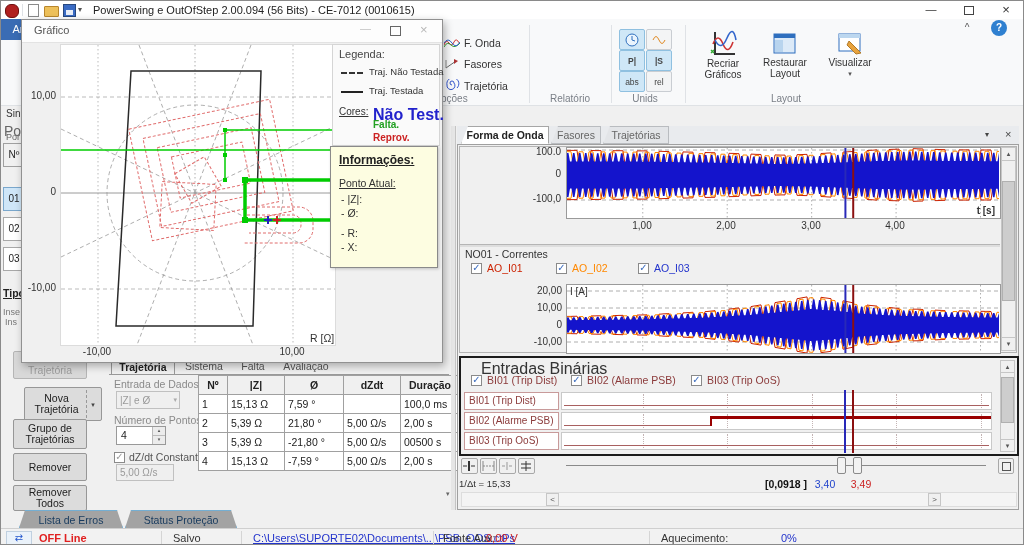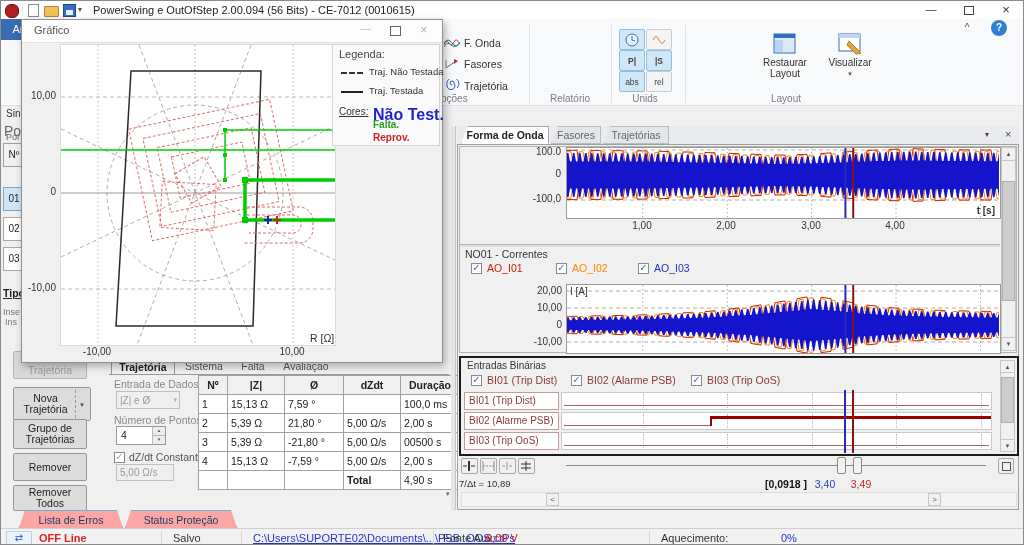--- a/index.html
+++ b/index.html
@@ -17,21 +17,21 @@
   .bigbtn{display:flex;flex-direction:column;align-items:center;justify-content:flex-start;color:#333;font-size:10px;line-height:11px;text-align:center;border:1px solid transparent;border-radius:2px}
   .ubtn{background:#f3f4f5;border:1px solid #c9cdd2;border-radius:2px;display:flex;align-items:center;justify-content:center;font-size:8.5px;color:#444}
   .ubtn.on{background:#cfe7f7;border-color:#8fc0e0}
   .cbx{width:11px;height:11px;background:#fff;border:1px solid #8a8a8a;display:inline-flex;align-items:center;justify-content:center;font-size:10px;line-height:10px;color:#3d6dbf;box-sizing:border-box}
   .wtab{display:flex;align-items:center;justify-content:center;font-size:10.5px;height:18px;box-sizing:border-box}
   .wtab.on{background:#fff;border:1px solid #a6a6a6;border-bottom:1px solid #fff;font-weight:bold;clip-path:polygon(7px 0,100% 0,100% 100%,0 100%)}
   .wtab.off{color:#666;background:#e3e5e8;border:1px solid #b9bcc0;clip-path:polygon(7px 0,100% 0,100% 100%,0 100%)}
   .ftab{display:flex;align-items:center;justify-content:center;font-size:10.5px;height:18px;box-sizing:border-box}
   .ftab.on{background:#f0f0f0;border:1px solid #9a9a9a;border-bottom:none;font-weight:bold}
   .ftab.off{color:#555}
-  .btab{display:flex;align-items:center;justify-content:center;font-size:10.5px;color:#173a5e;background:#fca5a5;border:1px solid #74aed2;border-bottom:none;clip-path:polygon(6px 0,calc(100% - 6px) 0,100% 100%,0 100%)}
+  .btab{display:flex;align-items:center;justify-content:center;font-size:10.5px;color:#173a5e;background:#a3a3a3;border:1px solid #74aed2;border-bottom:none;clip-path:polygon(6px 0,calc(100% - 6px) 0,100% 100%,0 100%)}
   table.grid{border-collapse:collapse;background:#fff}
   table.grid th,table.grid td{border:1px solid #a0a0a0;font-size:10.5px;height:18px;padding:0 3px;text-align:left;white-space:nowrap}
   table.grid th{background:#f0f0f0;font-weight:bold;text-align:center}
   .blbl{background:#fff;border:1px solid #c89a9a;color:#8b3a3a;font-size:10px;line-height:16px;padding-left:4px;box-sizing:border-box;overflow:hidden}
   .btrace{background:#fff;border:1px solid #c9c9c9;box-sizing:border-box;overflow:hidden}
   .bgrid{position:absolute;top:1px;bottom:1px;width:0;border-left:1px dotted #c4b4b4}
   .blow{position:absolute;bottom:3px;height:0;border-top:1px solid #a86060}
   .bhigh{position:absolute;top:3px;height:0;border-top:3px solid #990000}
   .briser{position:absolute;width:2px;background:#990000}
   .sbv{background:#f0f0f0;border:1px solid #c6c6c6;box-sizing:border-box}
@@ -107,20 +107,29 @@
         <path d="M1 5 Q4 -2 7 5 T13 5" stroke="#e08820" fill="none"></path>
       </svg>
   </div>
   <div class="a ubtn on b" style="left:618px;top:31px;width:24px;height:19px">P|</div>
   <div class="a ubtn on b" style="left:645px;top:31px;width:24px;height:19px">|S</div>
   <div class="a ubtn on" style="left:618px;top:52px;width:24px;height:19px">abs</div>
   <div class="a ubtn" style="left:645px;top:52px;width:24px;height:19px">rel</div>
   <div class="a rgl" style="left:612px;top:74px;width:64px">Unids</div>
   <div class="a vsep" style="left:684px;top:6px;height:78px"></div>
 
+  <div class="a bigbtn" style="left:692px;top:8px;width:58px;height:64px">
+    <svg width="28" height="28" style="margin-top:2px">
+      <path d="M6 2 V24 H26" stroke="#333" fill="none" stroke-width="2"></path>
+      <path d="M4 14 Q9 2 14 14 T24 12" stroke="#c33" fill="none" stroke-width="1.6"></path>
+      <path d="M6 10 Q12 22 18 8 T27 10" stroke="#36c" fill="none" stroke-width="1.6"></path>
+      <path d="M2 20 l3 3 M2 23 l3 -3" stroke="#3a3" stroke-width="1.4"></path>
+    </svg>
+    <span style="width:54px">Recriar Gráficos</span>
+  </div>
   <div class="a bigbtn" style="left:818px;top:8px;width:60px;height:64px">
     <svg width="26" height="26" style="margin-top:3px">
       <rect x="2" y="3" width="21" height="17" fill="#fff" stroke="#2f6fbe"></rect>
       <rect x="2" y="3" width="21" height="4" fill="#bcd7ef"></rect>
       <polygon points="12,10 24,22 19,23 10,14" fill="#e8a33d" stroke="#b07a2a"></polygon>
     </svg>
     <span style="width:56px">Visualizar</span>
     <span style="font-size:7px;color:#555">▾</span>
   </div>
   <div class="a bigbtn" style="left:752px;top:8px;width:62px;height:64px">
@@ -148,21 +157,21 @@
 <div class="a txt" style="left:5px;top:131px;font-size:9px;color:#666">Por</div>
 <div class="a c" style="left:2px;top:142px;width:20px;height:22px;background:#f0f0f0;border:1px solid #a0a0a0;line-height:22px;font-size:10px;overflow:hidden">Nº</div>
 <div class="a c" style="left:2px;top:186px;width:20px;height:22px;background:#cfe6f8;border:1px solid #7aa7cc;line-height:22px;font-size:10px">01</div>
 <div class="a c" style="left:2px;top:216px;width:20px;height:22px;background:#fff;border:1px solid #a8a8a8;line-height:22px;font-size:10px">02</div>
 <div class="a c" style="left:2px;top:246px;width:20px;height:22px;background:#fff;border:1px solid #a8a8a8;line-height:22px;font-size:10px">03</div>
 <div class="a txt b under" style="left:2px;top:286px;width:22px;overflow:hidden;font-size:10.5px;color:#222">Tipo</div>
 <div class="a txt" style="left:2px;top:306px;font-size:9px;color:#777">Inse</div>
 <div class="a txt" style="left:4px;top:316px;font-size:9px;color:#777">Ins</div>
 
 <div class="a btn dis" style="left:12px;top:350px;width:72px;height:26px;overflow:hidden">Gerar Trajetória</div>
-<div class="a btn" style="left:12px;top:386px;width:72px;height:28px;padding:2px">
+<div class="a btn" style="left:23px;top:386px;width:72px;height:28px;padding:2px">
   <span style="flex:1;padding:0 1px">Nova Trajetória</span>
   <span style="width:12px;border-left:1px dashed #999;font-size:7px;color:#444;align-self:stretch;display:flex;align-items:center;justify-content:center">▾</span>
 </div>
 <div class="a btn" style="left:12px;top:418px;width:72px;height:28px">Grupo de Trajetórias</div>
 <div class="a btn" style="left:12px;top:452px;width:72px;height:26px">Remover</div>
 <div class="a btn" style="left:12px;top:484px;width:72px;height:24px">Remover Todos</div>
 
 <div class="a ftab on c" style="left:110px;top:356px;width:64px">Trajetória</div>
 <div class="a ftab off c" style="left:177px;top:356px;width:52px">Sistema</div>
 <div class="a ftab off c" style="left:231px;top:356px;width:42px">Falta</div>
@@ -223,27 +232,20 @@
           <td>5,00 Ω/s</td>
           <td>00500 s</td>
         </tr>
         <tr>
           <td>4</td>
           <td>15,13 Ω</td>
           <td>-7,59 °</td>
           <td>5,00 Ω/s</td>
           <td>2,00 s</td>
         </tr>
-        <tr>
-          <td></td>
-          <td></td>
-          <td></td>
-          <td style="font-weight: bold;">Total</td>
-          <td>4,90 s</td>
-        </tr>
       </tbody>
   </table>
 </div>
 <span class="a" style="left:445px;top:489px;font-size:7px;color:#666">▾</span>
 
 <div class="a btab" style="left:18px;top:509px;width:102px;height:17px">Lista de Erros</div>
 <div class="a btab" style="left:124px;top:509px;width:110px;height:17px">Status Proteção</div>
 
 <div class="a" style="left:0;top:527px;width:1024px;height:18px;background:#f2f2f2;border-top:1px solid #cfcfcf">
   <span class="a c" style="left:5px;top:2px;width:24px;height:13px;border:1px solid #c0d0e0;background:#eaf2fa;color:#2255cc;font-size:10px;line-height:12px">⇄</span>
@@ -344,21 +346,21 @@
     </svg>
 </div>
 <div class="a txt" style="left:569px;top:285px;font-size:10px;color:#333">I [A]</div>
 
 <div class="a sbarw" style="left:1000px;top:146px;width:15px;height:14px">▴</div>
 <div class="a sbv" style="left:1000px;top:160px;width:15px;height:176px;border-top:none;border-bottom:none"></div>
 <div class="a sbth" style="left:1001px;top:180px;width:13px;height:120px"></div>
 <div class="a sbarw" style="left:1000px;top:336px;width:15px;height:14px">▾</div>
 
 <div class="a" style="left:458px;top:355px;width:560px;height:100px;border:2px solid #1b1b1b;background:#f0f0f0;box-sizing:border-box"></div>
-<div class="a txt" style="left:466px;top:359px;font-size:10px;color:#333">Entradas Binárias</div>
+<div class="a txt" style="left:480px;top:359px;font-size:16px;color:#333">Entradas Binárias</div>
 <div class="a" style="left:470px;top:373px;display:flex;align-items:center;gap:5px">
   <span class="cbx">✓</span>
   <span class="txt" style="font-size:10.5px;color:#8b3a3a">BI01 (Trip Dist)</span>
 </div>
 <div class="a" style="left:570px;top:373px;display:flex;align-items:center;gap:5px">
   <span class="cbx">✓</span>
   <span class="txt" style="font-size:10.5px;color:#8b3a3a">BI02 (Alarme PSB)</span>
 </div>
 <div class="a" style="left:690px;top:373px;display:flex;align-items:center;gap:5px">
   <span class="cbx">✓</span>
@@ -426,21 +428,21 @@
       <line x1="8" y1="6" x2="11" y2="6" stroke="#999"></line>
     </svg>
 </div>
 <div class="a tbtn" style="left:517px;top:457px;width:17px;height:16px">
   <svg width="13" height="12">
       <line x1="6" y1="1" x2="6" y2="11" stroke="#333"></line>
       <line x1="1" y1="4" x2="11" y2="4" stroke="#333"></line>
       <line x1="1" y1="8" x2="11" y2="8" stroke="#333"></line>
     </svg>
 </div>
-<div class="a txt" style="left:458px;top:477px;font-size:9.5px;color:#333">7/Δt = 10,89</div>
+<div class="a txt" style="left:458px;top:477px;font-size:9.5px;color:#333">1/Δt = 15,33</div>
 
 <div class="a" style="left:565px;top:464px;width:420px;height:1px;background:#8a8a8a"></div>
 <div class="a" style="left:836px;top:456px;width:9px;height:17px;background:#f2f2f2;border:1px solid #8a8a8a;border-radius:2px;box-sizing:border-box"></div>
 <div class="a" style="left:852px;top:456px;width:9px;height:17px;background:#f2f2f2;border:1px solid #8a8a8a;border-radius:2px;box-sizing:border-box"></div>
 <div class="a txt b r" style="left:736px;top:477px;width:70px;font-size:10.5px;color:#111">[0,0918 ]</div>
 <div class="a txt c" style="left:810px;top:477px;width:28px;font-size:10.5px;color:#2244cc">3,40</div>
 <div class="a txt c" style="left:844px;top:477px;width:32px;font-size:10.5px;color:#cc2222">3,49</div>
 <div class="a tbtn" style="left:997px;top:457px;width:16px;height:16px">
   <span style="width:7px;height:7px;border:1px solid #555;display:block"></span>
 </div>
@@ -515,13 +517,21 @@
     <span class="a" style="left:8px;top:27px;width:22px;height:0;border-top:2px dashed #333"></span>
     <span class="a txt" style="left:36px;top:21px;font-size:9.5px;color:#333">Traj. Não Testada</span>
     <span class="a" style="left:8px;top:46px;width:22px;height:0;border-top:2px solid #222"></span>
     <span class="a txt" style="left:36px;top:40px;font-size:9.5px;color:#333">Traj. Testada</span>
     <span class="a txt under" style="left:6px;top:61px;font-size:10px;color:#333">Cores:</span>
     <span class="a txt b" style="left: 40px; top: 61px; font-size: 16px; color: rgb(34, 34, 204);">Não Test.</span>
     <span class="a txt b" style="left: 40px; top: 74px; font-size: 10px; color: rgb(34, 160, 34);">Falta.</span>
     <span class="a txt b" style="left: 40px; top: 87px; font-size: 10px; color: rgb(204, 34, 34);">Reprov.</span>
   </div>
 
+  <div class="a" style="left:308px;top:126px;width:106px;height:120px;background:#fdfde1;border:1px solid #8a8a8a;box-shadow:1px 1px 3px rgba(0,0,0,.2)">
+    <span class="a txt b under" style="left:8px;top:6px;font-size:12px;color:#222">Informações:</span>
+    <span class="a txt under" style="left:8px;top:30px;font-size:10.5px;color:#333">Ponto Atual:</span>
+    <span class="a txt" style="left:10px;top:46px;font-size:10.5px;color:#333">- |Z|:</span>
+    <span class="a txt" style="left:10px;top:60px;font-size:10.5px;color:#333">- Ø:</span>
+    <span class="a txt" style="left:10px;top:80px;font-size:10.5px;color:#333">- R:</span>
+    <span class="a txt" style="left:10px;top:94px;font-size:10.5px;color:#333">- X:</span>
+  </div>
 </div>
 
 </body></html>

